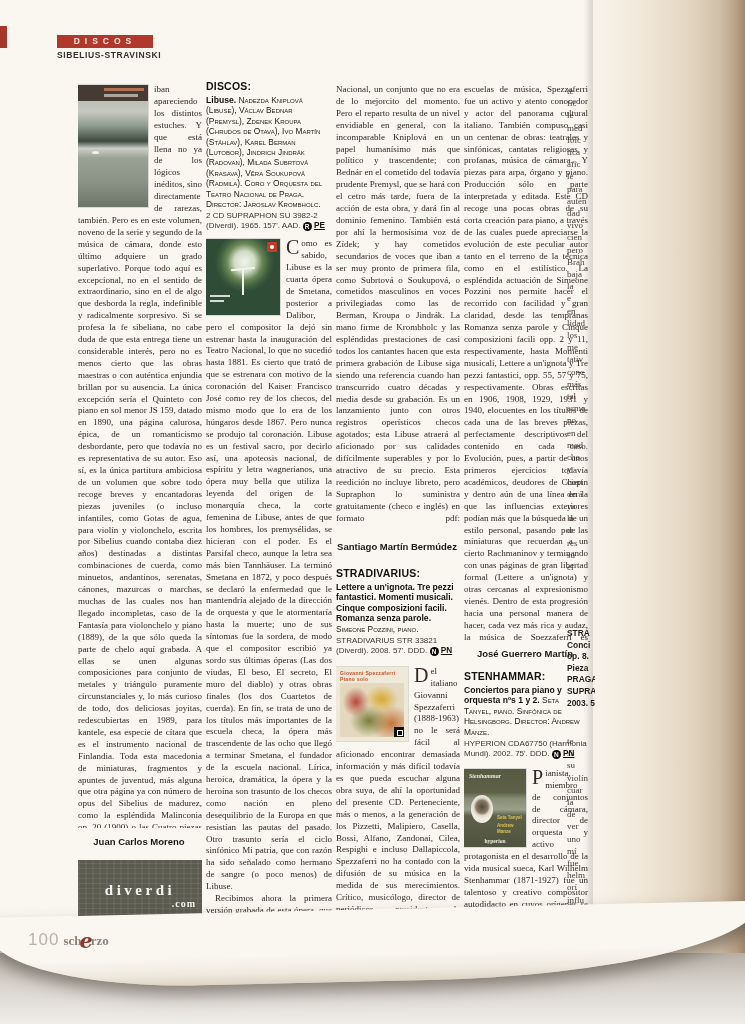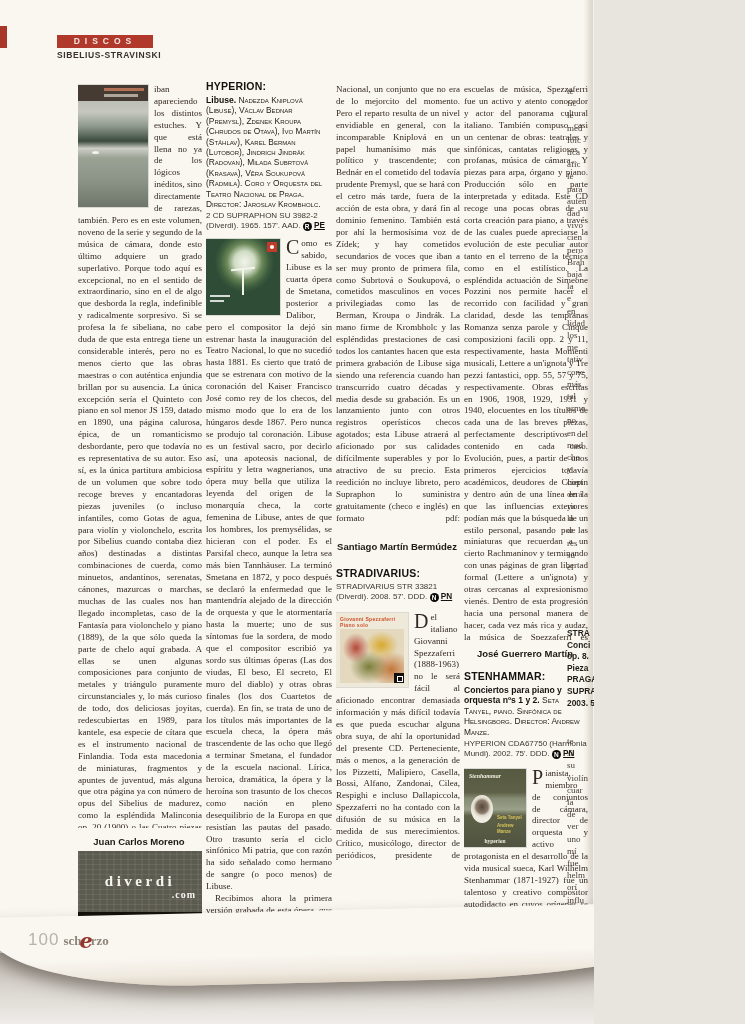--- a/index.html
+++ b/index.html
@@ -1,16 +1,16 @@
 <!DOCTYPE html>
 <html lang="es"><head>
 <meta charset="utf-8">
 <style>
   html,body{margin:0;padding:0;background:#e8e4de;}
-  #page{position:relative;width:594px;height:1024px;background:#faf7f1;overflow:hidden;
+  #page{position:relative;width:745px;height:1024px;background:#faf7f1;overflow:hidden;
         font-family:"Liberation Serif",serif;color:#33291f;}
   .abs{position:absolute;}
   
   .red-tick-left{left:0;top:26px;width:7px;height:22px;background:#a8372a;}
   .red-bar{left:57px;top:35px;width:96px;height:13px;background:#b0392b;
            color:#f3e8e2;font:700 8.5px/13px "Liberation Sans",sans-serif;
            text-align:center;letter-spacing:5px;}
   .sub-bar{left:57px;top:50px;width:150px;color:#3a332c;
            font:700 8.5px/10px "Liberation Sans",sans-serif;letter-spacing:.6px;}
   .red-tick-right{left:702px;top:27px;width:43px;height:11px;background:#a8372a;transform:rotate(1.6deg);}
@@ -60,21 +60,21 @@
   .cov-spz .blk i{position:absolute;left:3px;top:3px;width:4px;height:4px;border:1px solid #fff;}
   .cov-stn{width:62px;height:78px;background:linear-gradient(180deg,#565a40 0%,#5e6147 30%,#868d74 38%,#9aa089 52%,#5e6147 60%,#4f5340 100%);}
   .cov-stn .name{position:absolute;left:5px;top:4px;width:54px;font:italic 700 6px/7px "Liberation Serif",serif;color:#f1eee2;}
   .cov-stn .oval{position:absolute;left:7px;top:26px;width:22px;height:28px;border-radius:50%;
        background:radial-gradient(50% 42% at 50% 42%,#54483c 0%,#8a7a68 55%,#ded8cc 75%,#f0ece2 100%);}
   .cov-stn .y1{position:absolute;left:33px;top:46px;width:26px;font:700 4.5px/6px "Liberation Sans",sans-serif;color:#d8c35a;}
   .cov-stn .y2{position:absolute;left:33px;top:54px;width:26px;font:700 4.5px/6px "Liberation Sans",sans-serif;color:#d8c35a;}
   .cov-stn .hyp{position:absolute;left:0;bottom:2px;width:62px;text-align:center;
        font:700 5.5px/7px "Liberation Serif",serif;color:#efece0;}
   
-  .ad{margin-top:3px;width:124px;height:74px;background:#5c5b4f;position:relative;overflow:hidden;
+  .ad{margin-top:12px;width:124px;height:74px;background:#5c5b4f;position:relative;overflow:hidden;
       background-image:repeating-linear-gradient(0deg,rgba(255,255,255,.07) 0 1px,transparent 1px 5px),
                        repeating-linear-gradient(90deg,rgba(255,255,255,.05) 0 2px,transparent 2px 7px);}
   .ad .brand{position:absolute;left:0;top:22px;width:124px;text-align:center;color:#f6f4ee;
       font:700 15px/16px "Liberation Serif",serif;letter-spacing:3.5px;}
   .ad .dotcom{position:absolute;right:6px;top:38px;color:#f6f4ee;font:700 10px/12px "Liberation Serif",serif;letter-spacing:1px;}
   .ad .slogan{position:absolute;left:0;bottom:0;width:124px;height:13px;background:#111009;color:#e9e5da;
       font:6.5px/13px "Liberation Serif",serif;text-align:center;letter-spacing:.4px;}
   
   .pagenum{font:300 17px/18px "Liberation Sans",sans-serif;color:#b9b3a8;letter-spacing:1px;margin-top:28px;}
   .sch{font:700 13px/16px "Liberation Serif",serif;color:#8d8479;}
@@ -181,21 +181,21 @@
     </div>
     <div class="author">Juan Carlos Moreno</div>
     <div class="ad">
       <div class="brand">diverdi</div>
       <div class="dotcom">.com</div>
       <div class="slogan">fácil, rápido, cómodo, seguro...</div>
     </div>
   </div>
 
   <div class="col" style="left:206px;top:80px;width:126px;">
-    <div class="rev-h">HYPERION:</div>
+    <div class="rev-h">DISCOS:</div>
     <p class="credits"><b class="works">Libuse.</b>
       <span>Nadezda Kniplová (Libuse), Václav Bednar (Premysl), Zdenek Kroupa (Chrudos de Otava), Ivo Martín (Stáhlav), Karel Berman (Lutobor), Jindrich Jindrák (Radovan), Milada Subrtová (Krasava), Věra Soukupová (Radmila). Coro y Orquesta del Teatro Nacional de Praga. Director: Jaroslav Krombholc.</span></p>
     <p class="catalog"><span>2 CD SUPRAPHON SU 3982-2 (Diverdi). 1965. 157'. AAD.</span>
       <span class="badge">R</span>
       <b class="price">PE</b></p>
     <div class="txt" style="height:728px;margin-top:7px;">
       <div class="covL cov-lib">
         <div class="logo">
             <i></i>
           </div>
@@ -210,20 +210,22 @@
       <p class="ind"><span>Recibimos ahora la primera versión grabada de esta ópera, que nunca había estado en formato CD. El responsable fue Krombholc, uno de los directores checos más destacados, al frente de la Opera del Teatro</span></p>
     </div>
   </div>
 
   <div class="col" style="left:336px;top:84px;width:124px;">
     <div class="txt" style="height:442px;">
       <p><span>Nacional, un conjunto que no era de lo mejorcito del momento. Pero el reparto resulta de un nivel envidiable en general, con la incomparable Kniplová en un papel humanísimo más que político y trascendente; con Bednár en el cometido del todavía prudente Premysl, que se hará con el cetro más tarde, fuera de la acción de esta obra, y dará fin al dominio femenino. También está por ahí la hermosísima voz de Zídek; y hay cometidos secundarios de voces que iban a ser muy pronto de primera fila, como Subrtová o Soukupová, o cometidos masculinos en voces privilegiadas como las de Berman, Kroupa o Jindrák. La mano firme de Krombholc y las espléndidas prestaciones de casi todos los cantantes hacen que esta primera grabación de Libuse siga siendo una referencia cuando han transcurrido cuatro décadas y media desde su grabación. Es un lanzamiento junto con otros registros operísticos checos agotados; esta Libuse atraerá al aficionado por sus calidades difícilmente superables y por lo atractivo de su precio. Esta reedición no incluye libreto, pero Supraphon lo suministra gratuitamente (checo e inglés) en formato pdf: http://www.supraphon.com/en/catalogue/releases/?item=808.</span></p>
     </div>
     <div class="author" style="padding-top:14px;">Santiago Martín Bermúdez</div>
     <div class="rev-h" style="margin-top:14px;">STRADIVARIUS:</div>
+    <p class="credits" style="margin-top:1px;"><b class="works">Lettere a un'ignota. Tre pezzi fantastici. Momenti musicali. Cinque composizioni facili. Romanza senza parole.</b>
+      <span>Simeone Pozzini, piano.</span></p>
     <p class="catalog"><span>STRADIVARIUS STR 33821 (Diverdi). 2008. 57'. DDD.</span>
       <span class="badge">N</span>
       <b class="price">PN</b></p>
     <div class="txt" style="height:252px;margin-top:10px;">
       <div class="covL cov-spz">
         <div class="title">
           <span>Giovanni Spezzaferri</span><br>
           <span>Piano solo</span>
         </div>
         <div class="paint"></div>

